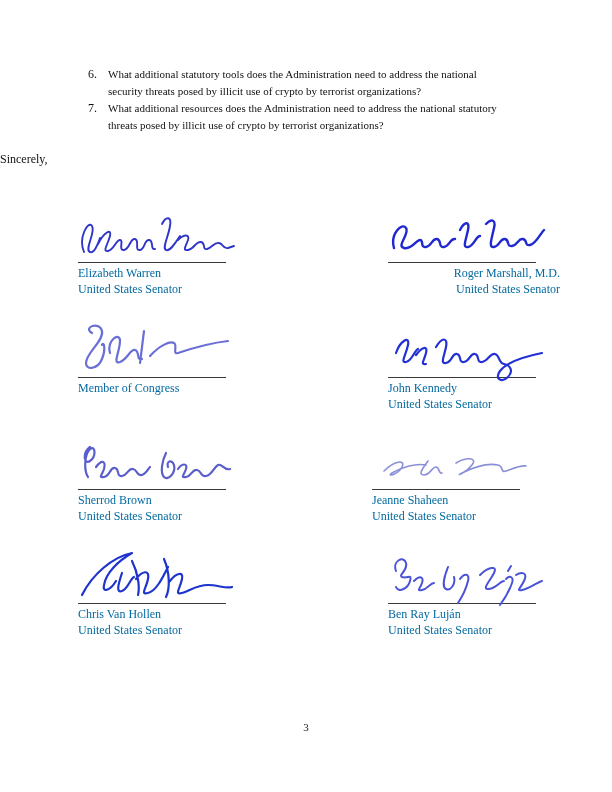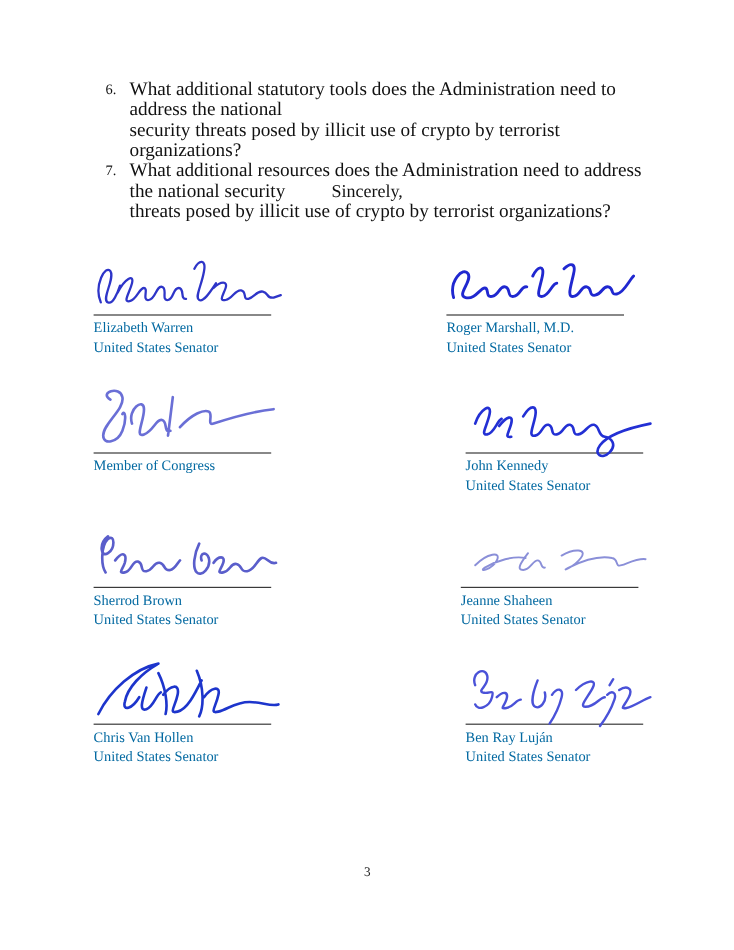--- a/index.html
+++ b/index.html
@@ -20,33 +20,33 @@
     width: 452px;
   }
   .q-item { display: flex; margin: 0; }
   .q-num {
     width: 20px;
     flex: 0 0 20px;
     font-size: 12px;
     line-height: 17px;
   }
   .q-text {
-    font-size: 16px;
+    font-size: 11px;
     line-height: 17px;
     white-space: pre-line;
     width: 432px;
   }
   
   .closing {
     position: absolute;
     left: 0;
     top: 152px;
     width: 612px;
-    text-align: center;
-    font-size: 15px;
+    text-align: left;
+    font-size: 12px;
   }
   
   .sig-block {
     position: absolute;
     width: 172px;
   }
   .sig-art {
     display: block;
     width: 160px;
     height: 58px;
@@ -80,37 +80,37 @@
 <div class="page">
 
   <div class="questions">
     <div class="q-item">
       <span class="q-num">6.</span>
       <span class="q-text">What additional statutory tools does the Administration need to address the national
 security threats posed by illicit use of crypto by terrorist organizations?</span>
     </div>
     <div class="q-item">
       <span class="q-num">7.</span>
-      <span class="q-text">What additional resources does the Administration need to address the national security
+      <span class="q-text">What additional resources does the Administration need to address the national statutory
 threats posed by illicit use of crypto by terrorist organizations?</span>
     </div>
   </div>
 
   <div class="closing">Sincerely,</div>
 
   <div class="sig-block" style="left:78px; top:204px;">
     <svg class="sig-art" viewBox="0 0 160 58">
       <path fill="none" stroke-width="1.9" stroke-linecap="round" stroke-linejoin="round" d="M6 48 C0 34 10 16 14 22 C18 28 6 46 12 48 C16 50 20 40 22 34 M20 40 C26 28 34 24 32 32 C30 40 24 48 30 47 C36 46 38 36 42 36 C46 36 40 47 46 46 C52 45 52 34 57 35 C62 36 56 47 62 46 C67 45 66 36 71 36 C76 36 72 46 77 45 M84 20 C88 12 94 12 92 22 C90 34 84 44 88 46 C92 48 98 38 102 32 M100 36 C106 30 112 30 110 36 C108 42 104 47 110 46 C116 45 118 37 123 38 C128 39 124 46 129 45 C134 44 136 38 141 39 C146 40 144 45 150 44 L156 42" stroke="#2e35c8"></path>
     </svg>
     <div class="sig-line"></div>
     <div class="sig-name">Elizabeth Warren</div>
     <div class="sig-title">United States Senator</div>
   </div>
 
-  <div class="sig-block" style="left:372px; top:204px;">
+  <div class="sig-block" style="left:388px; top:204px;text-align:right;">
     <svg class="sig-art" viewBox="0 0 160 58">
       <path fill="none" stroke-width="2.4" stroke-linecap="round" stroke-linejoin="round" d="M6 44 C2 30 14 18 18 24 C22 30 8 42 16 44 C24 46 28 36 32 36 C36 36 32 44 38 43 C44 42 44 34 49 35 C54 36 50 44 56 43 C62 42 62 34 67 35 M72 26 C76 18 82 16 80 26 C78 36 74 44 80 43 C86 42 88 32 92 32 M98 20 C104 14 108 16 106 24 C104 34 100 44 106 43 C112 42 112 34 117 35 C122 36 118 43 124 42 C130 41 130 34 135 35 C140 36 136 42 142 41 C148 40 152 30 156 26" stroke="#2028d0"></path>
     </svg>
     <div class="sig-line"></div>
     <div class="sig-name">Roger Marshall, M.D.</div>
     <div class="sig-title">United States Senator</div>
   </div>
 
   <div class="sig-block" style="left:78px; top:319px;">
     <svg class="sig-art" viewBox="0 0 160 58">
@@ -131,21 +131,21 @@
 
   <div class="sig-block" style="left:78px; top:431px;">
     <svg class="sig-art" viewBox="0 0 160 58">
       <path fill="none" stroke-width="2.2" stroke-linecap="round" stroke-linejoin="round" d="M12 16 C4 22 6 34 12 30 C18 26 18 14 12 18 C6 24 6 40 10 46 M18 36 C24 28 28 30 26 38 C24 44 20 47 26 46 C32 45 32 36 37 37 C42 38 38 46 44 45 C50 44 50 37 55 38 C60 39 58 45 64 44 C68 43 70 38 72 36 M88 22 C84 30 82 42 86 46 C90 50 98 42 96 34 C94 28 88 30 90 36 M100 38 C104 32 110 32 108 38 C106 44 102 47 108 46 C114 45 114 38 119 39 C124 40 122 46 128 45 C134 44 136 36 140 34 C144 32 146 40 152 38" stroke="#5a5ecb"></path>
     </svg>
     <div class="sig-line"></div>
     <div class="sig-name">Sherrod Brown</div>
     <div class="sig-title">United States Senator</div>
   </div>
 
-  <div class="sig-block" style="left:384px; top:431px;">
+  <div class="sig-block" style="left:372px; top:431px;">
     <svg class="sig-art" viewBox="0 0 160 58">
       <path fill="none" stroke-width="1.6" stroke-linecap="round" stroke-linejoin="round" d="M12 40 C22 30 34 28 30 36 C26 44 14 46 20 42 C30 36 44 32 54 34 M56 30 C50 38 46 44 52 44 C58 44 60 36 64 36 C68 36 66 43 70 42 M84 32 C94 26 106 26 100 34 C94 42 82 46 90 42 C102 36 116 32 126 34 C132 35 128 42 134 40 C140 38 148 34 154 35" stroke="#8a8fd8"></path>
     </svg>
     <div class="sig-line"></div>
     <div class="sig-name">Jeanne Shaheen</div>
     <div class="sig-title">United States Senator</div>
   </div>
 
   <div class="sig-block" style="left:78px; top:545px;">
     <svg class="sig-art" viewBox="0 0 160 58">

